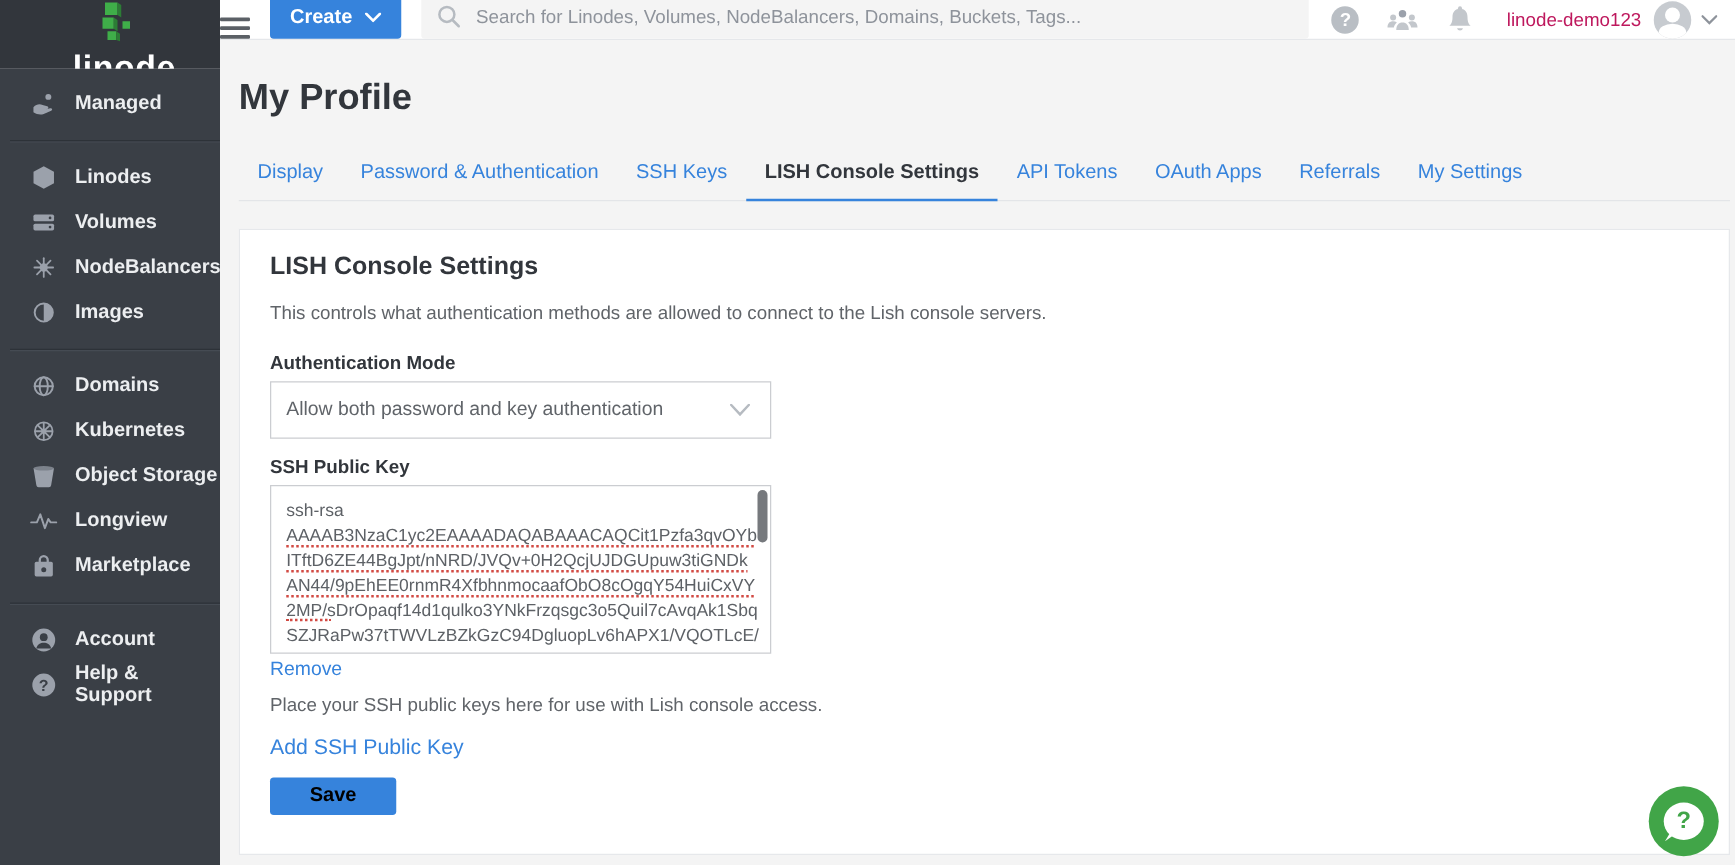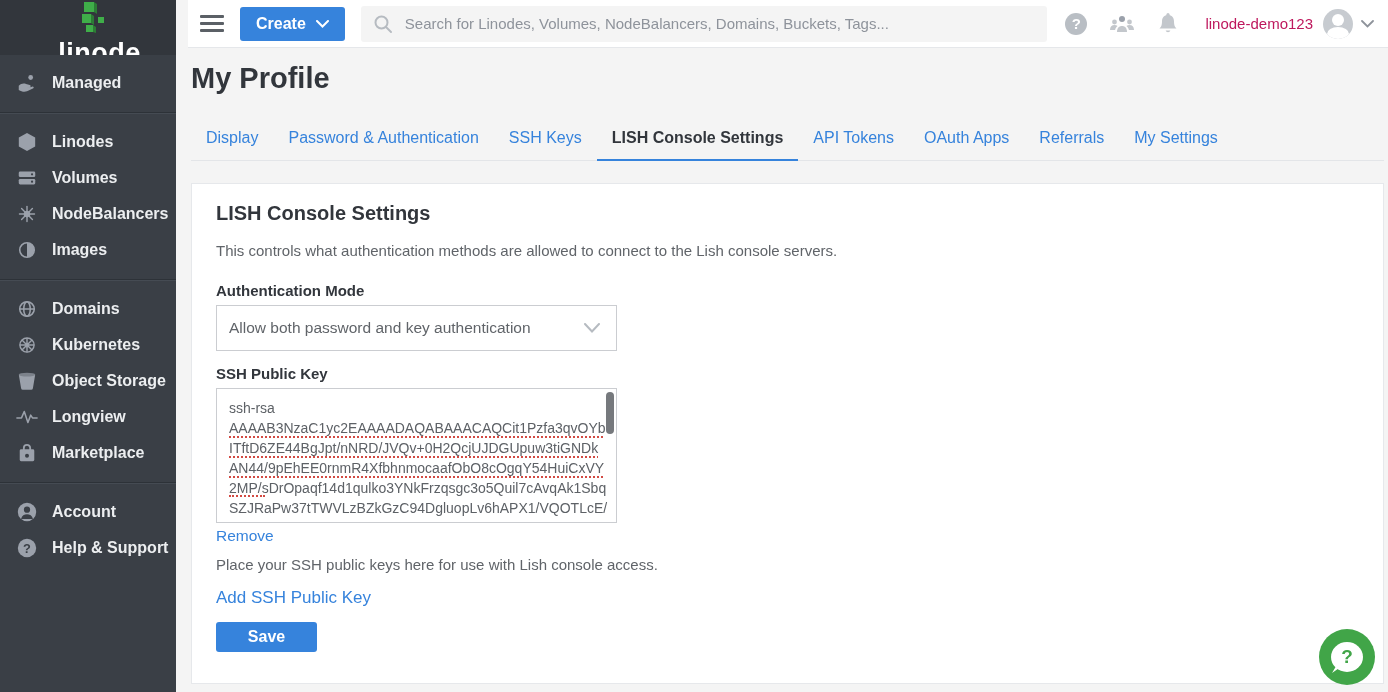--- a/index.html
+++ b/index.html
@@ -8,22 +8,22 @@
     font-family: "Liberation Sans", sans-serif;
     background:#f4f4f4; color:#32363c; overflow:hidden; position:relative;
   }
   
   .logo-block{
     position:absolute; left:0; top:0; width:176px; height:55px;
     background:#32363c; display:flex; align-items:center; padding-left:14px; z-index:3;flex-direction:column;
   }
   .logo-text{ color:#fff; font-size:27px; font-weight:700; letter-spacing:.5px; margin-left:9px; }
   .topbar{
-    position:absolute; left:188px; top:0; right:0; height:48px; background:#fff;
-    display:flex; align-items:center; padding:0 14px 0 12px; border-bottom:1px solid #e5e7ea; z-index:2;
+    position:absolute; left:164px; top:0; right:0; height:32px; background:#fff;
+    display:flex; align-items:flex-end; padding:0 14px 0 12px; border-bottom:1px solid #e5e7ea; z-index:2;
   }
   .hamburger{ width:24px; display:flex; flex-direction:column; gap:4px; cursor:pointer; margin-right:16px;}
   .hamburger span{ display:block; height:3px; background:#5b6066; border-radius:1px;}
   .create-btn{
     background:#3683dc; color:#fff; border:none; border-radius:3px;
     height:34px; padding:0 16px; font-size:16px; font-weight:600;
     display:flex; align-items:center; gap:10px; cursor:pointer; font-family:inherit;
   }
   .search-wrap{
     flex:1; margin-left:16px; margin-right:18px; height:36px; background:#f4f4f4;
@@ -42,21 +42,21 @@
   }
   .username{ font-size:15px; color:#be185d; margin-left:4px; }
   .avatar{
     width:30px; height:30px; border-radius:50%; background:#c7cbd0; position:relative; overflow:hidden; margin-left:10px;
   }
   .avatar::before{ content:""; position:absolute; left:9px; top:5px; width:12px; height:12px; border-radius:50%; background:#fff;}
   .avatar::after{ content:""; position:absolute; left:4px; top:18px; width:22px; height:14px; border-radius:50%; background:#fff;}
   .chev{ margin-left:8px; }
   
   .sidebar{
-    position:absolute; left:0; top:55px; bottom:0; width:176px; background:#3a3f46; padding-top:10px; z-index:3;
+    position:absolute; left:0; top:55px; bottom:0; width:176px; background:#3a3f46; padding-top:10px; z-index:3;padding-left:8px;
   }
   .side-item{
     display:flex; align-items:center; height:36px; padding-left:16px; gap:14px; cursor:pointer;
   }
   .side-item .lbl{ color:#eceef0; font-size:16px; font-weight:600; }
   .side-item svg{ flex:0 0 22px; }
   .side-div{ height:1px; background:#2d3238; margin:11px 0; box-shadow:0 1px 0 #454b53; }
   
   .main{ position:absolute; left:176px; top:48px; right:0; bottom:0; background:#f4f4f4; }
   .page-title{ font-size:29px; font-weight:700; color:#32363c; margin:14px 0 0 15px; }
@@ -87,21 +87,21 @@
   }
   .textarea .ln{ display:block; font-size:14px; line-height:20px; color:#5d6166; white-space:nowrap; position:relative; }
   .textarea .sp-err{ text-decoration:underline; text-decoration-style:dotted; text-decoration-color:#d24a43; text-decoration-thickness:2px; text-underline-offset:3px; }
   .textarea .sp-partial::after{ content:""; position:absolute; left:0; bottom:1px; width:36px; border-bottom:2px dotted #d24a43; }
   .scroll-thumb{ position:absolute; right:2px; top:3px; width:8px; height:42px; border-radius:4px; background:#76797d; }
   .link{ display:inline-block; font-size:15.5px; color:#3683dc; text-decoration:none; cursor:pointer; }
   .remove-link{ margin-top:4px; }
   .key-help{ font-size:15px; color:#606469; margin-top:11px; }
   .add-link{ margin-top:15px; font-size:17px; }
   .save-btn{
-    display:block; margin-top:14px; width:101px; height:30px; background:#3683dc; color:#ffffff;
+    display:block; margin-top:14px; width:101px; height:30px; background:#3683dc; color:#000000;
     border:none; border-radius:3px; font-size:16px; font-weight:700; cursor:pointer; font-family:inherit;
   }
   
   .chat-help{
     position:absolute; right:13px; bottom:7px; width:56px; height:56px; border-radius:50%;
     background:#41a548; border:none; cursor:pointer; z-index:5; display:flex; align-items:center; justify-content:center;
   }
   .bubble{
     width:32px; height:30px; background:#fff; border-radius:50%; position:relative;
     display:flex; align-items:center; justify-content:center; color:#41a548; font-size:19px; font-weight:700;

